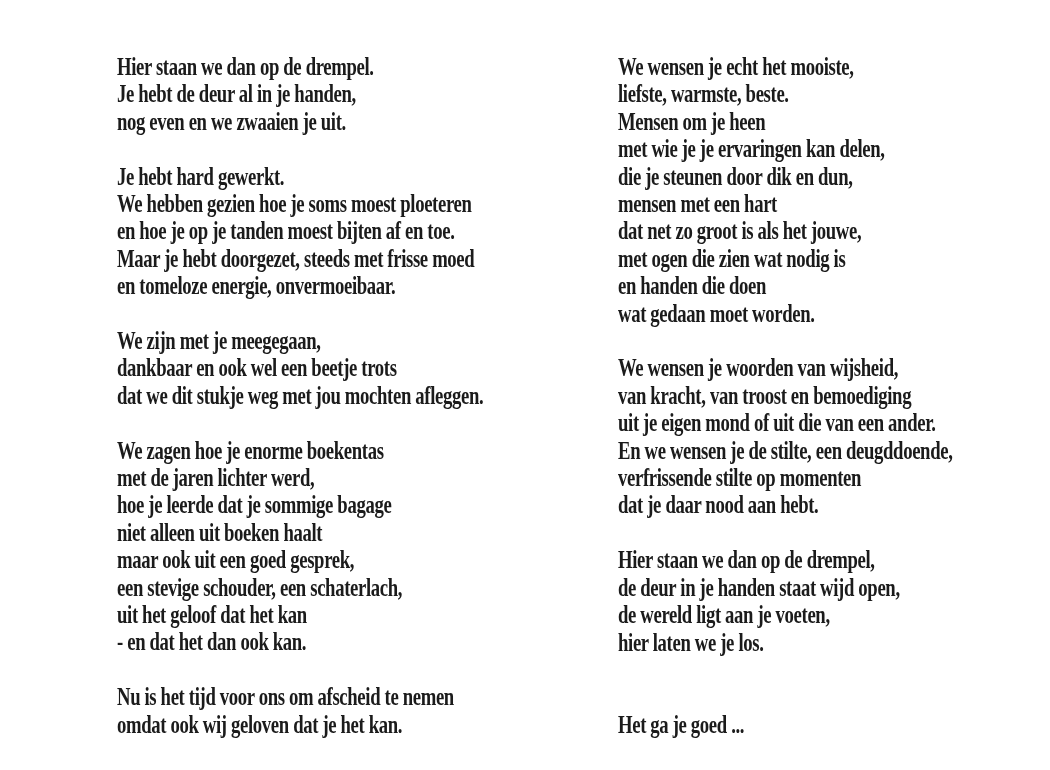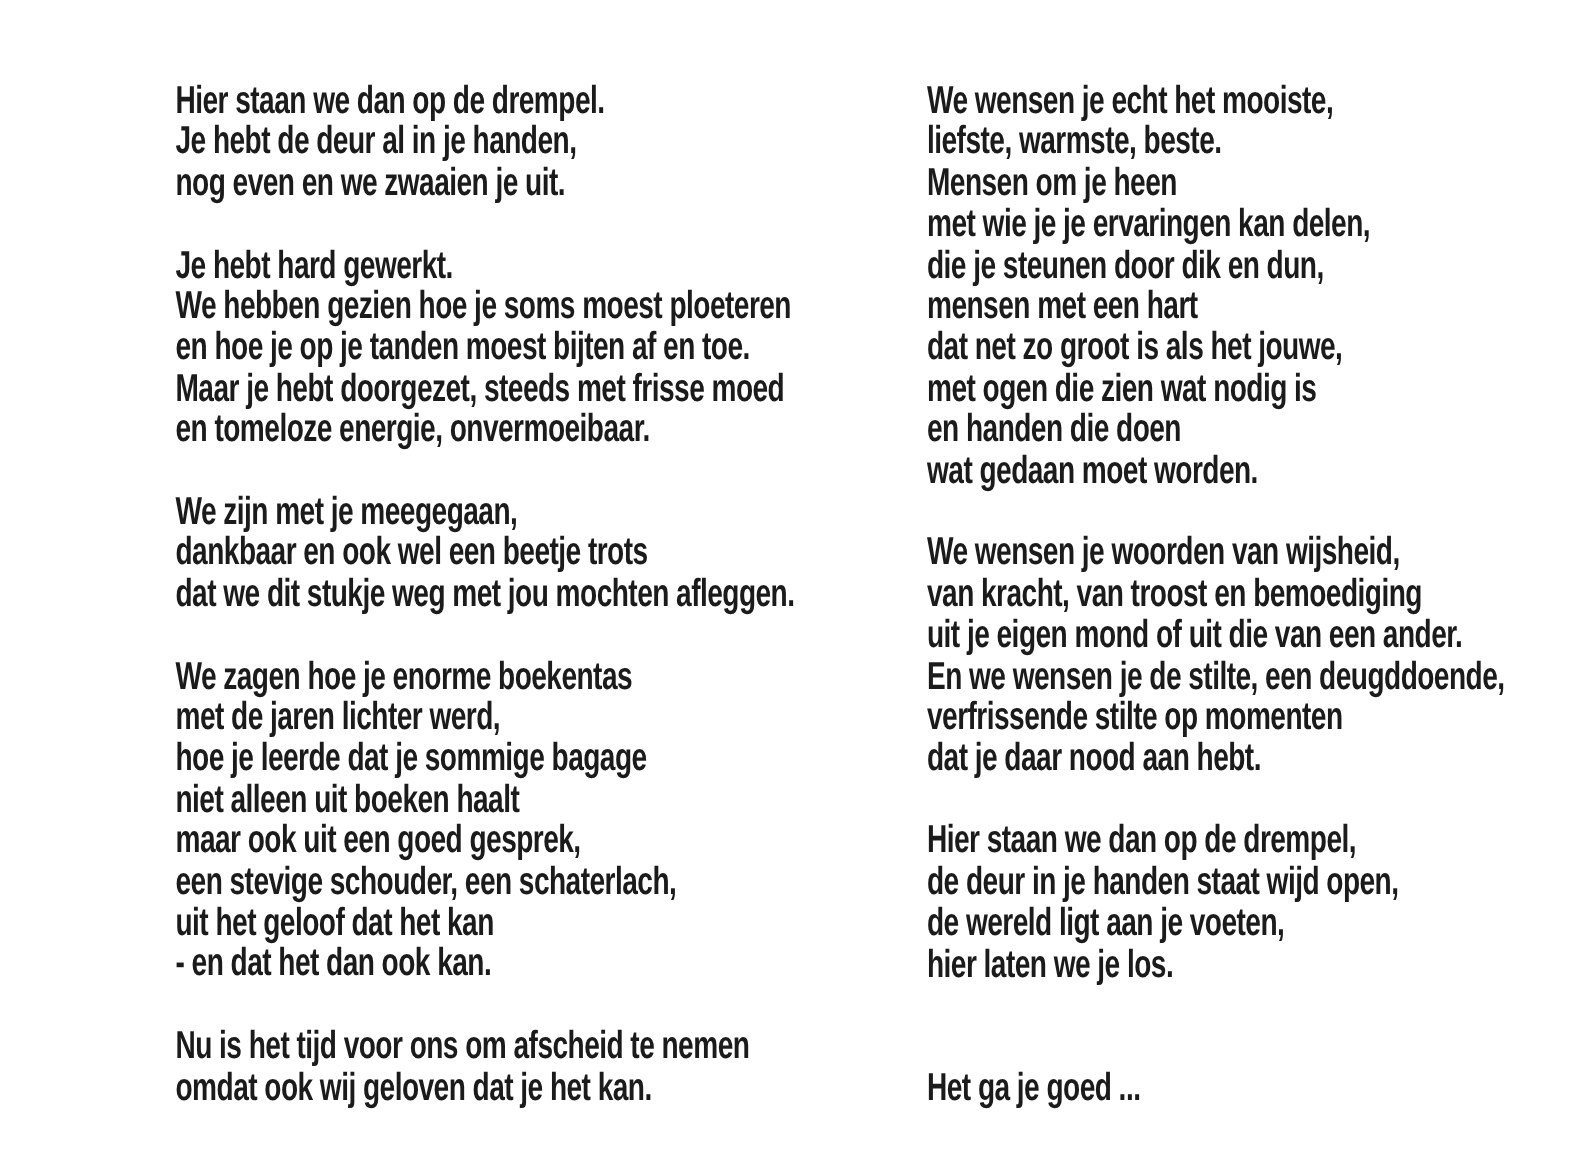--- a/index.html
+++ b/index.html
@@ -6,21 +6,21 @@
     margin: 0;
     padding: 0;
     background: #ffffff;
   }
   .page {
     position: relative;
     width: 1050px;
     height: 770px;
     background: #ffffff;
     overflow: hidden;
-    font-family: Liberation Sans, sans-serif;
+    font-family: Liberation Serif, serif;
   }
   .poem-column {
     position: absolute;
     top: 53px;
     color: #1b1b1b;
     font-weight: 700;
     font-size: 26px;
     line-height: 27.4px;
     letter-spacing: -0.5px;
     white-space: nowrap;

